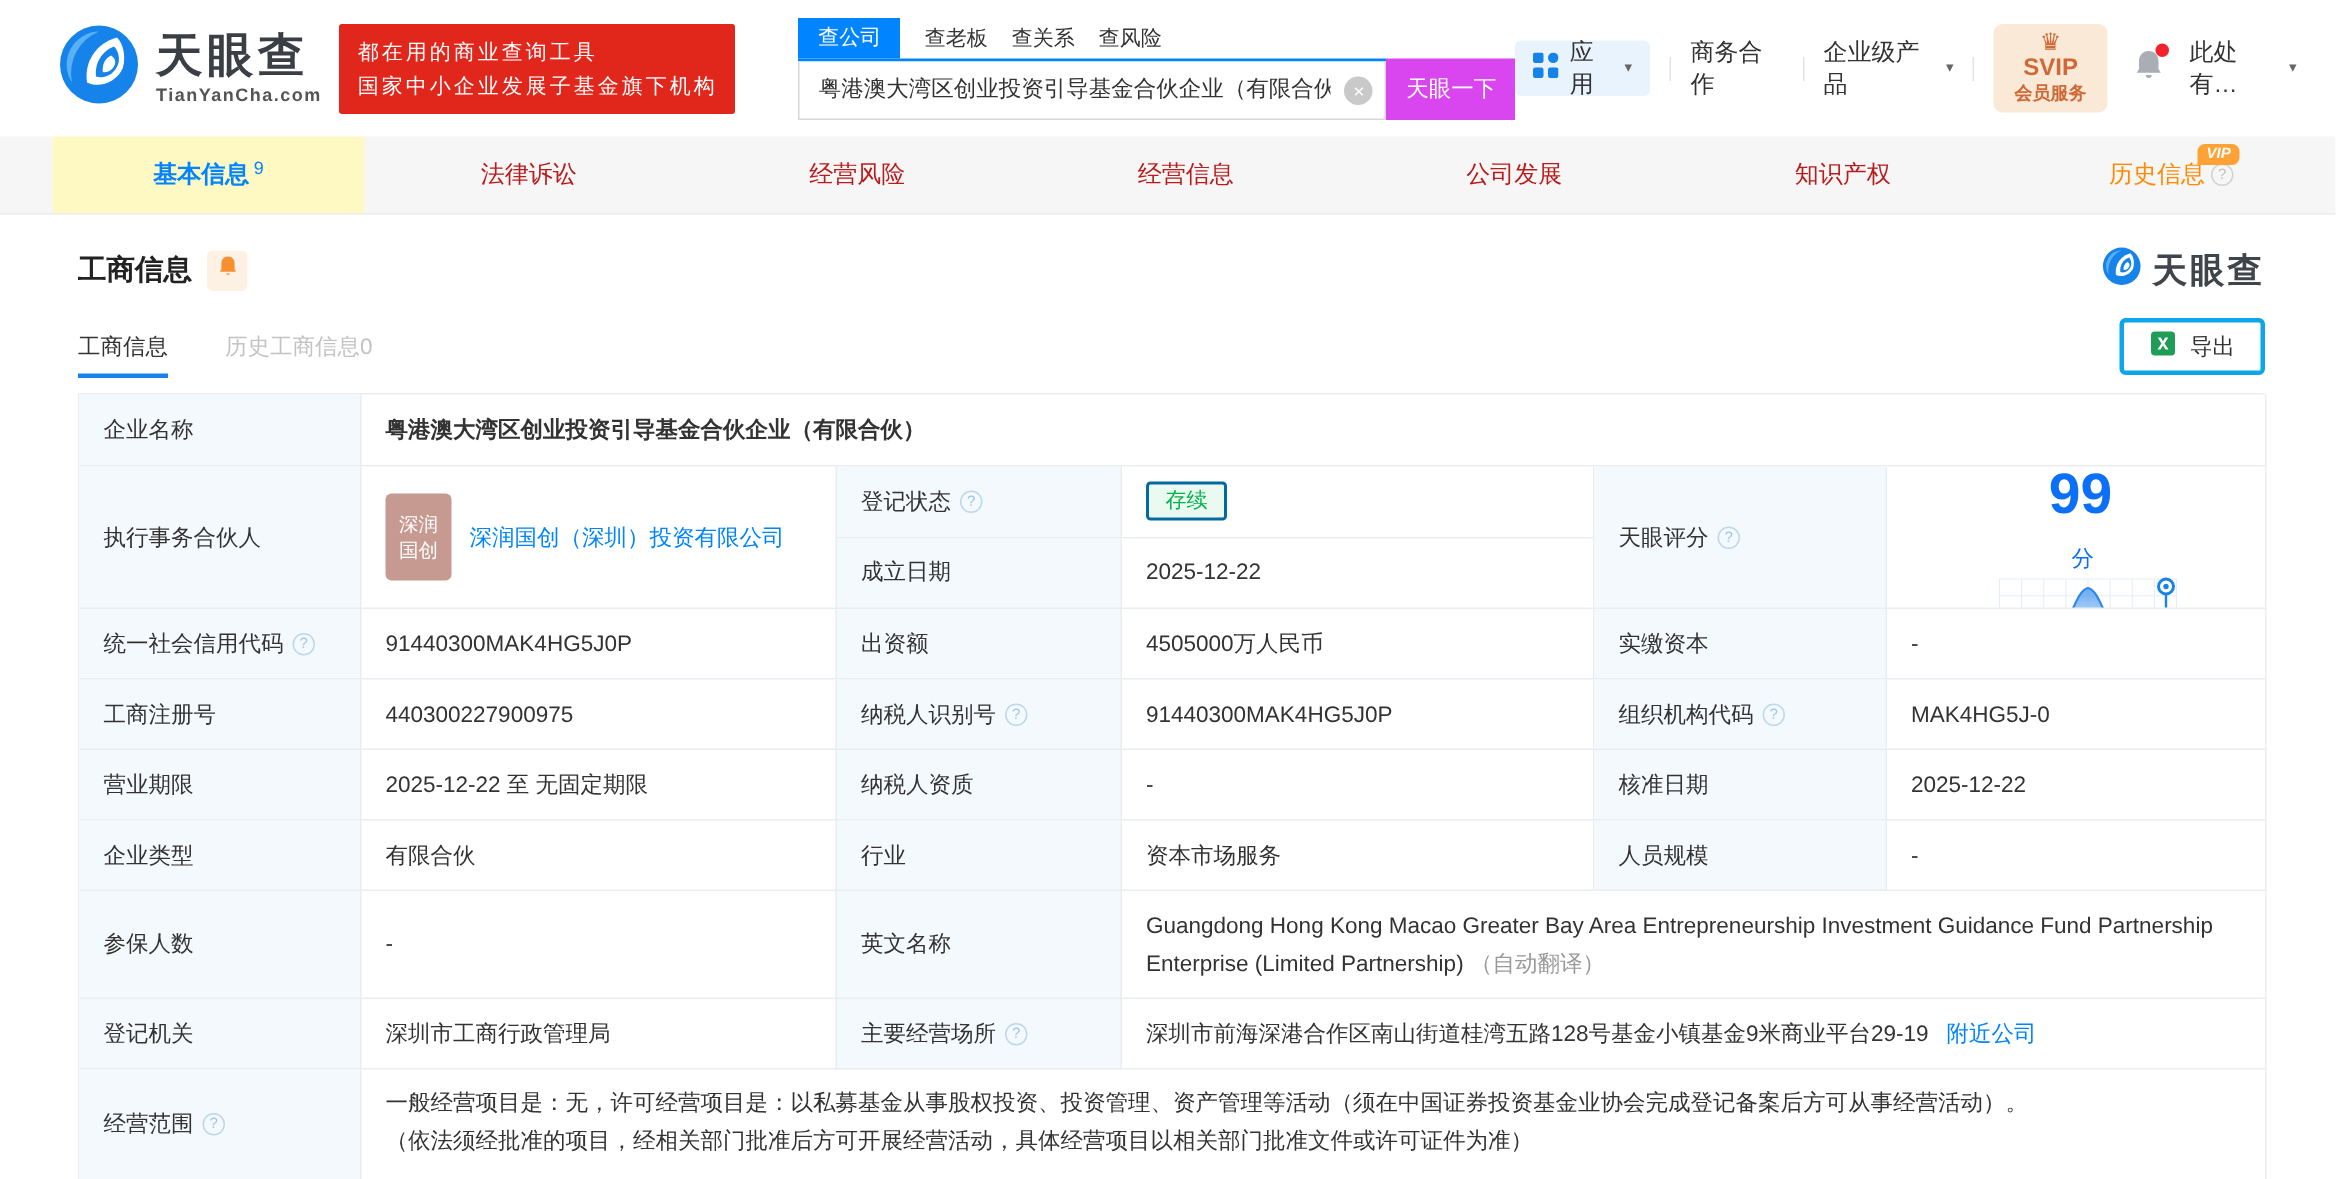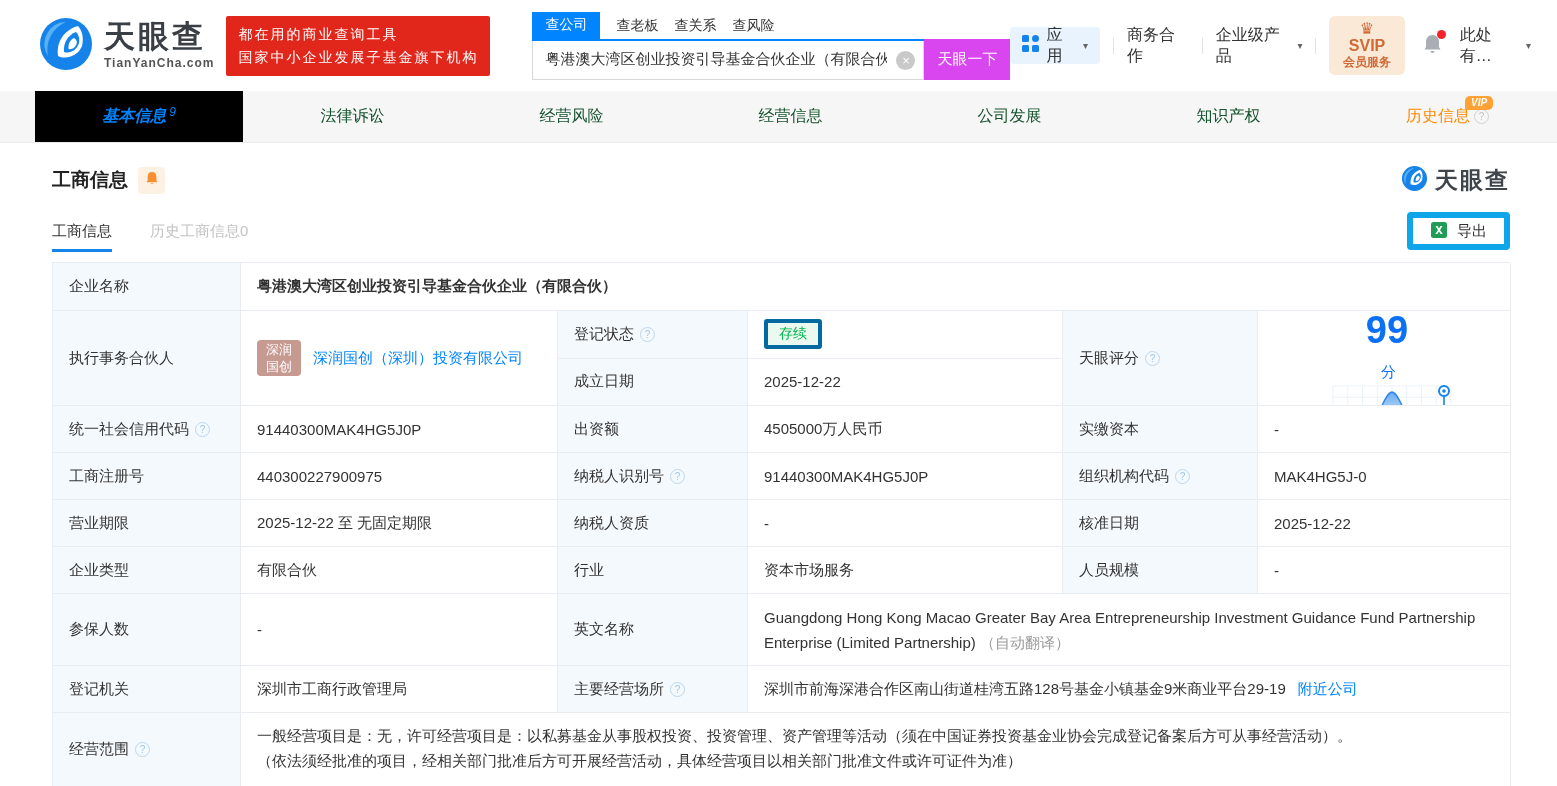--- a/index.html
+++ b/index.html
@@ -34,63 +34,63 @@
   .hdr-link { font-size:16px; color:#333; cursor:pointer; display:flex; align-items:center; gap:5px; }
   .svip { background:#fbe9d8; border-radius:6px; padding:4px 11px; text-align:center; color:#cf6a36;
     line-height:17px; cursor:pointer; }
   .svip .l1 { font-size:16px; font-weight:bold; }
   .svip .l2 { font-size:12px; font-weight:bold; font-style:normal; }
   .bell-wrap { position:relative; cursor:pointer; margin:0 4px; }
   .ndot { position:absolute; top:-3px; right:-3px; width:9px; height:9px; border-radius:50%; background:#f5222d; }
 
   
   .nav { height:52px; background:#f6f6f6; display:flex; border-bottom:1px solid #ececec; padding-left:35px; }
-  .nav-tab { flex:1; display:flex; align-items:center; justify-content:center; font-size:16px; color:#14532d;
+  .nav-tab { flex:1; display:flex; align-items:center; justify-content:center; font-size:16px; color:#b91c1c;
     position:relative; cursor:pointer; }
-  .nav-tab.active { flex:none; width:208px; background:#000000; color:#0084ff; font-weight:bold;font-style:italic; }
+  .nav-tab.active { flex:none; width:208px; background:#fef9c3; color:#0084ff; font-weight:bold; }
   .tab-count { font-size:12px; color:#0084ff; margin-left:3px; transform:translateY(-5px); font-weight:normal; }
   .nav-tab.vip-tab { color:#ff8a00; }
   .vip-tag { position:absolute; top:5px; left:58%; background:#ffa235; color:#fff; font-size:10px;
     font-weight:bold; font-style:italic; padding:1px 6px 2px; border-radius:5px 5px 5px 0; }
   .q { width:15px; height:15px; border-radius:50%; border:1px solid #bcd7ee; color:#9fc6e8; font-size:10px;
     display:inline-flex; align-items:center; justify-content:center; flex:none; cursor:pointer; }
   .q.gray { border-color:#d2d2d2; color:#c2c2c2; margin-left:4px; }
 
   
   .sec-head { display:flex; align-items:center; margin-top:22px; padding:0 47px 0 52px; height:30px; }
   .sec-title { font-size:19px; font-weight:bold; color:#222; }
   .alert-chip { width:27px; height:27px; background:#fdf1e3; border-radius:4px; margin-left:10px;
     display:flex; align-items:center; justify-content:center; cursor:pointer; }
   .watermark { margin-left:auto; display:flex; align-items:center; gap:7px; }
   .wm-text { font-size:23px; font-weight:bold; color:#3f454b; letter-spacing:2px; }
   .subtabs-row { display:flex; align-items:center; margin-top:16px; padding:0 47px 0 52px; height:40px; }
   .subtab { font-size:15px; color:#333; position:relative; cursor:pointer; }
   .subtab.active::after { content:""; position:absolute; left:0; right:0; bottom:-11px; height:3px; background:#1583e9; }
   .subtab.inactive { margin-left:38px; color:#c3c3c3; }
-  .export-btn { margin-left:auto; display:flex; align-items:center; gap:9px; border:6px solid #0ea5e9;
+  .export-btn { margin-left:auto; display:flex; align-items:center; gap:9px; border:3px solid #0ea5e9;
     border-radius:4px; height:38px; padding:0 17px; font-size:15px; color:#333; background:#fff; cursor:pointer;
     font-family:inherit; }
 
   
   .biz-table { margin:11px 47px 0 52px; border-top:1px solid #e9edf2; border-left:1px solid #e9edf2; }
   .trow { display:grid; grid-template-columns:188px 317px 190px 315px 195px 253px; }
   .h48{height:48px} .h95{height:95px} .h47{height:47px} .h72{height:72px} .h74{height:74px}
   .cell { border-right:1px solid #e9edf2; border-bottom:1px solid #e9edf2; display:flex; align-items:center;
     padding:0 16px; font-size:15px; color:#333; overflow:hidden; }
   .lbl { background:#f4f9fd; gap:6px; }
   .bold { font-weight:600; }
   .span5 { grid-column:2 / 7; }
   .span3 { grid-column:4 / 7; }
   .scope-span { grid-column:2 / 7; }
   .mid-sub { grid-column:3 / 5; display:grid; grid-template-columns:190px 315px; grid-template-rows:47.5px 47.5px;
     border:none; padding:0; }
   .mid-sub .cell:nth-child(-n+2){ }
-  .status-badge { color:#00b34a; background:#eafaf0; border:4px solid #0369a1; border-radius:3px;
+  .status-badge { color:#00b34a; background:#eafaf0; border:2px solid #0369a1; border-radius:3px;
     padding:2px 11px; font-size:14px; }
-  .plogo { width:44px; height:36px; border-radius:4px; background:#c69a90; color:#fff; font-size:13px;
+  .plogo { width:44px; height:58px; border-radius:4px; background:#c69a90; color:#fff; font-size:13px;
     line-height:17px; display:flex; flex-direction:column; align-items:center; justify-content:center;
     margin-right:12px; cursor:pointer; flex:none; }
   a.blue-link { color:#0084ff; text-decoration:none; cursor:pointer; }
   .score-cell { padding:0 8px 0 14px;flex-direction:column; }
   .score-num { font-size:38px; font-weight:bold; color:#0b70f5; line-height:1; }
   .score-unit { font-size:15px; color:#0b70f5; margin:14px 0 0 3px; }
   .score-chart { margin-left:12px; }
   .two-line { display:block; line-height:25px; padding:10px 16px; }
   .addr-link { margin-left:12px; }
   .en-note { color:#999; }

